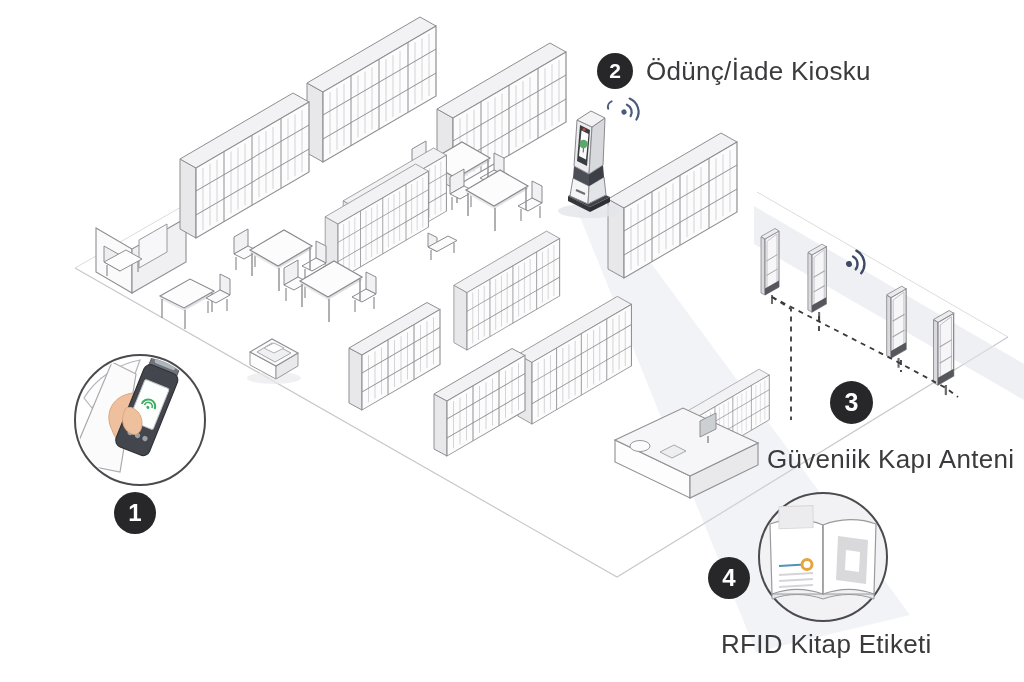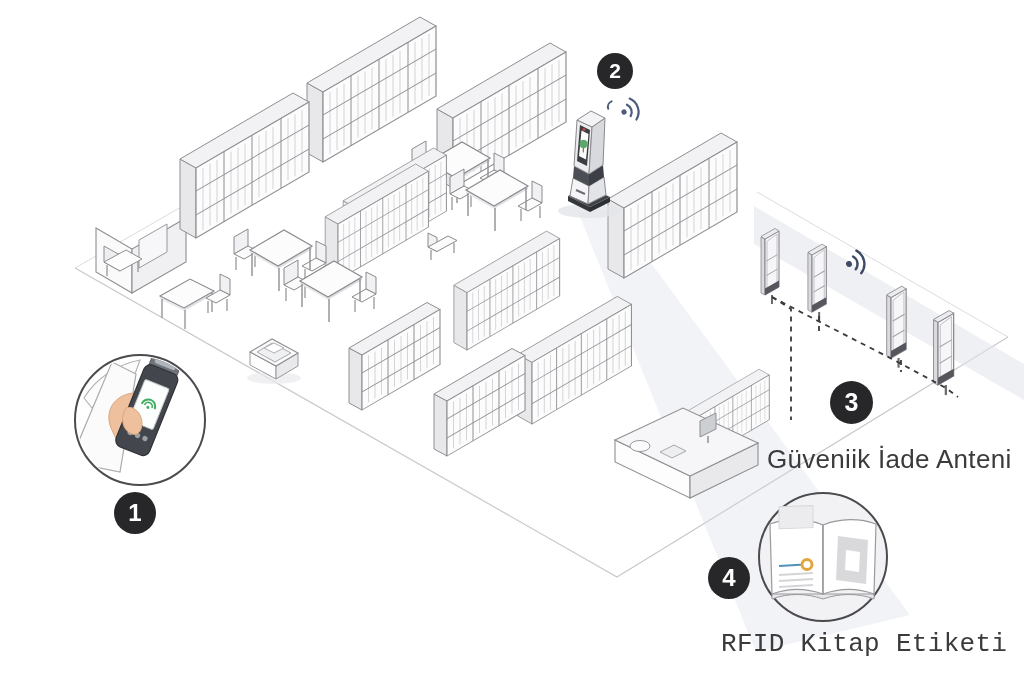--- a/index.html
+++ b/index.html
@@ -284,24 +284,25 @@
   </g>
 </svg>
 
 <div class="badge" style="left:114px;top:492px;width:42px;height:42px;font-size:24px;">
   <span>1</span>
 </div>
 
 <div class="badge" style="left:597px;top:53px;width:36px;height:36px;font-size:21px;">
   <span>2</span>
 </div>
+<div class="label" style="left:646px;top:57px;">Ödünç/İade Kiosku</div>
 
 <div class="badge" style="left:830px;top:381px;width:43px;height:43px;font-size:25px;">
   <span>3</span>
 </div>
-<div class="label" style="left:767px;top:445px;">Güveniik İade Anteni</div>
+<div class="label" style="left:767px;top:445px;">Güveniik Kapı Anteni</div>
 
 <div class="badge" style="left:708px;top:557px;width:42px;height:42px;font-size:24px;">
   <span>4</span>
 </div>
-<div class="label" style="left:721px;top:630px;font-family:Liberation Mono, monospace;">RFID Kitap Etiketi</div>
+<div class="label" style="left:721px;top:630px;">RFID Kitap Etiketi</div>
 
 </div>
 
 </body></html>

